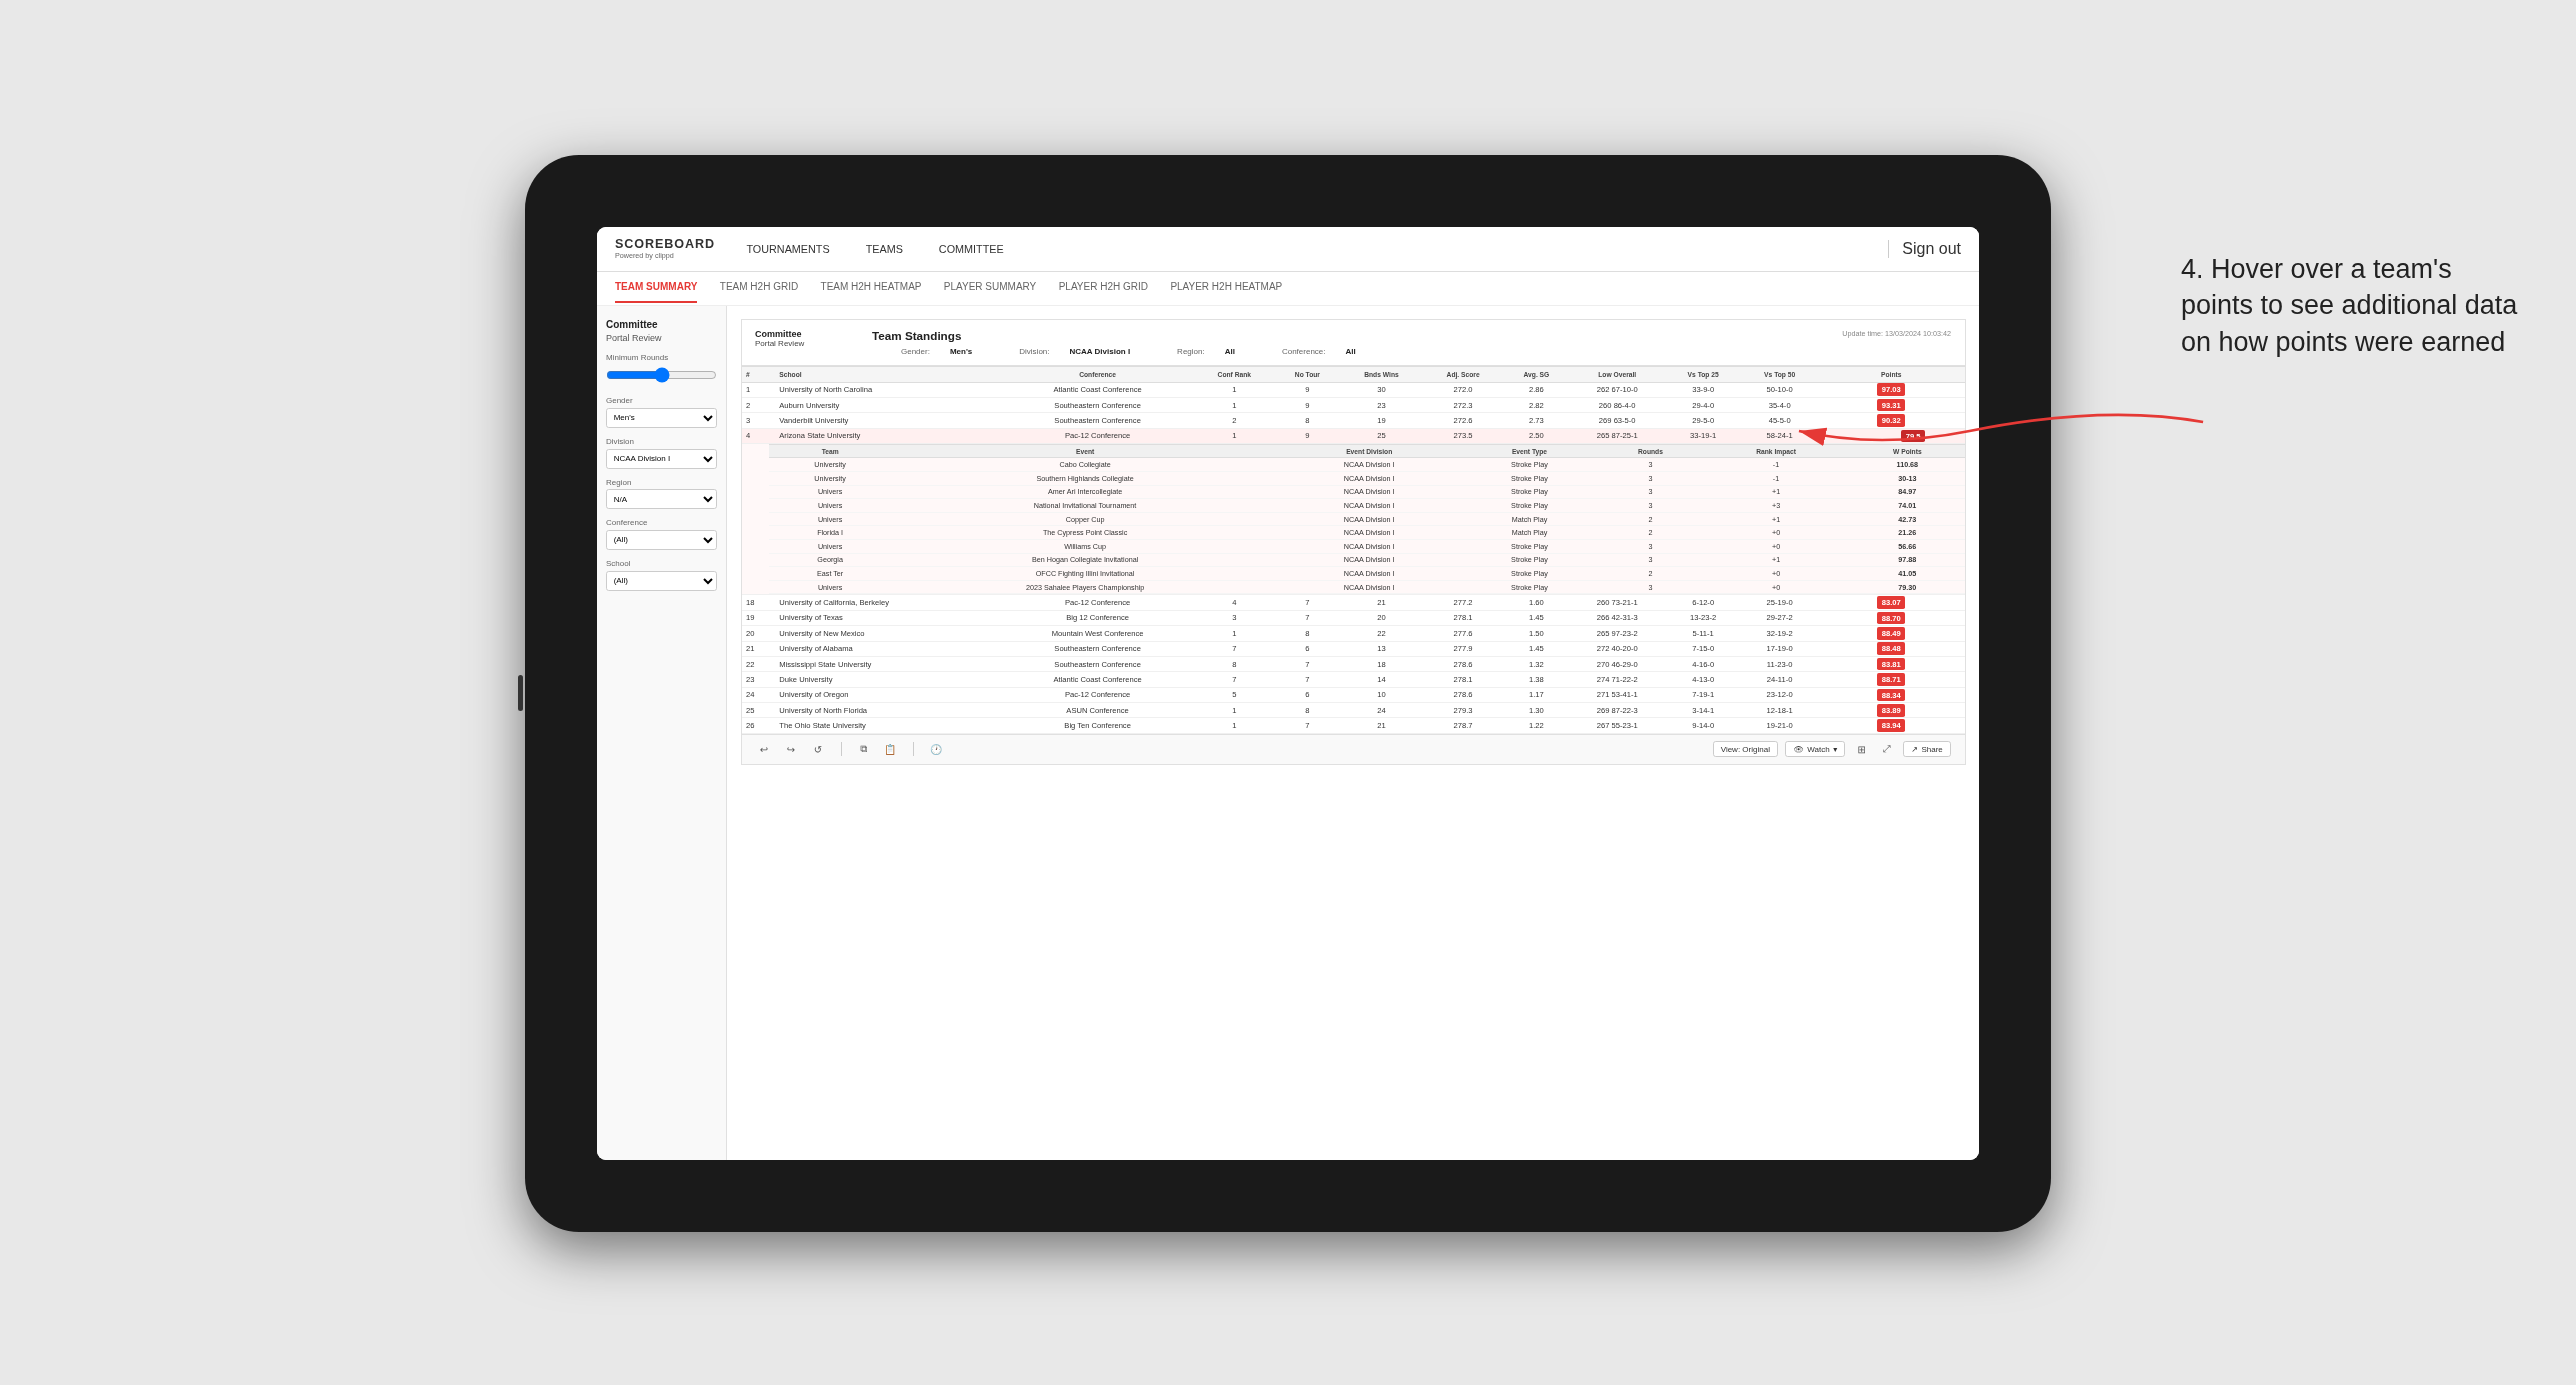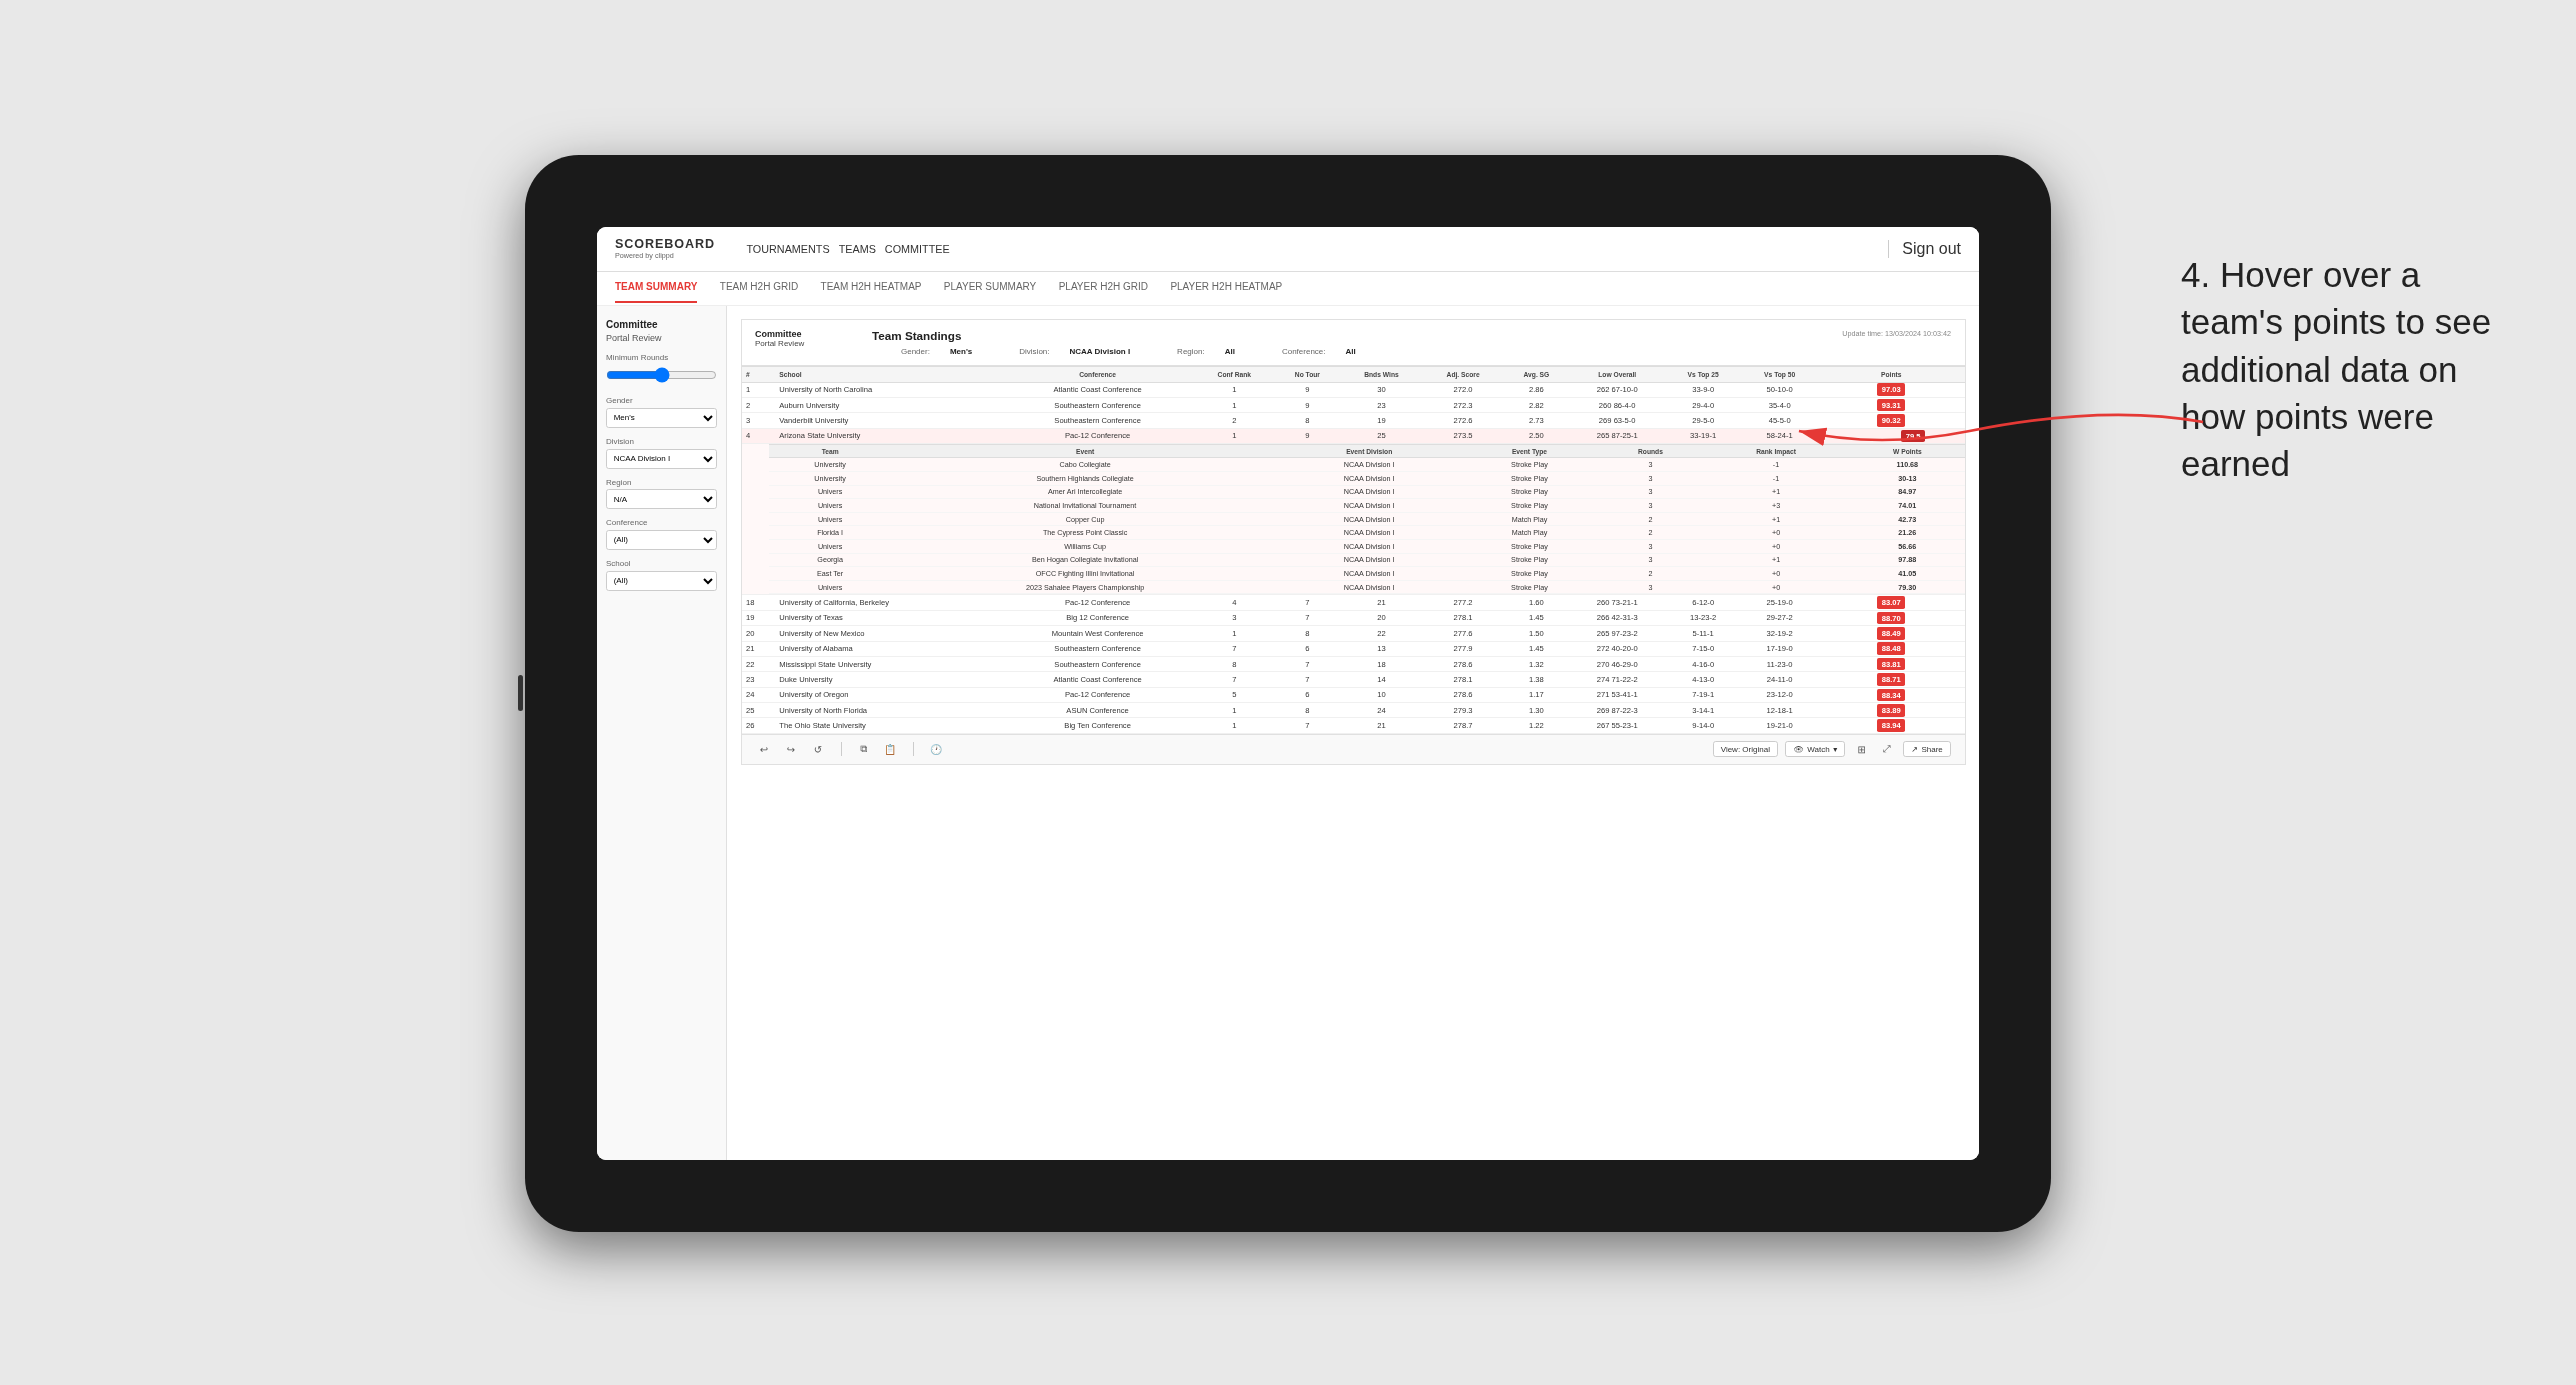--- a/index.html
+++ b/index.html
@@ -60,20 +60,21 @@
       letter-spacing: 0.9px;
     }
 
     .logo-sub {
       font-size: 7.2px;
       color: #666;
     }
 
     .nav-items {
       display: flex;
+      gap: 27px;
       flex: 1;
     }
 
     .nav-item {
       font-size: 10.8px;
       color: #333;
       cursor: pointer;
       padding: 0 4.5px;
       text-decoration: none;
     }
@@ -831,21 +832,21 @@
             </div>
           </div>
 
         </div>
       </div>
     </div>
   </div>
 </div>
 
 <div style="position:absolute; right:54px; top:251px; max-width:341px;">
-  <div style="font-size:35px; color:#222; line-height:1.35;">4. Hover over a team's points to see additional data on how points were earned</div>
+  <div style="font-size:27px; color:#222; line-height:1.35;">4. Hover over a team's points to see additional data on how points were earned</div>
 </div>
 
 <svg style="position:absolute; right:337px; top:395px; width:449px; height:72px; overflow:visible;" viewBox="0 0 500 80" width="449" height="72">
   <defs>
     <marker id="arrowhead" markerWidth="10" markerHeight="7" refX="10" refY="3.5" orient="auto">
       <polygon points="0 0, 10 3.5, 0 7" fill="#e53935"></polygon>
     </marker>
   </defs>
   <path d="M 460,30 Q 350,10 200,40 Q 100,60 10,40" stroke="#e53935" stroke-width="3" fill="none" marker-end="url(#arrowhead)"></path>
 </svg>

